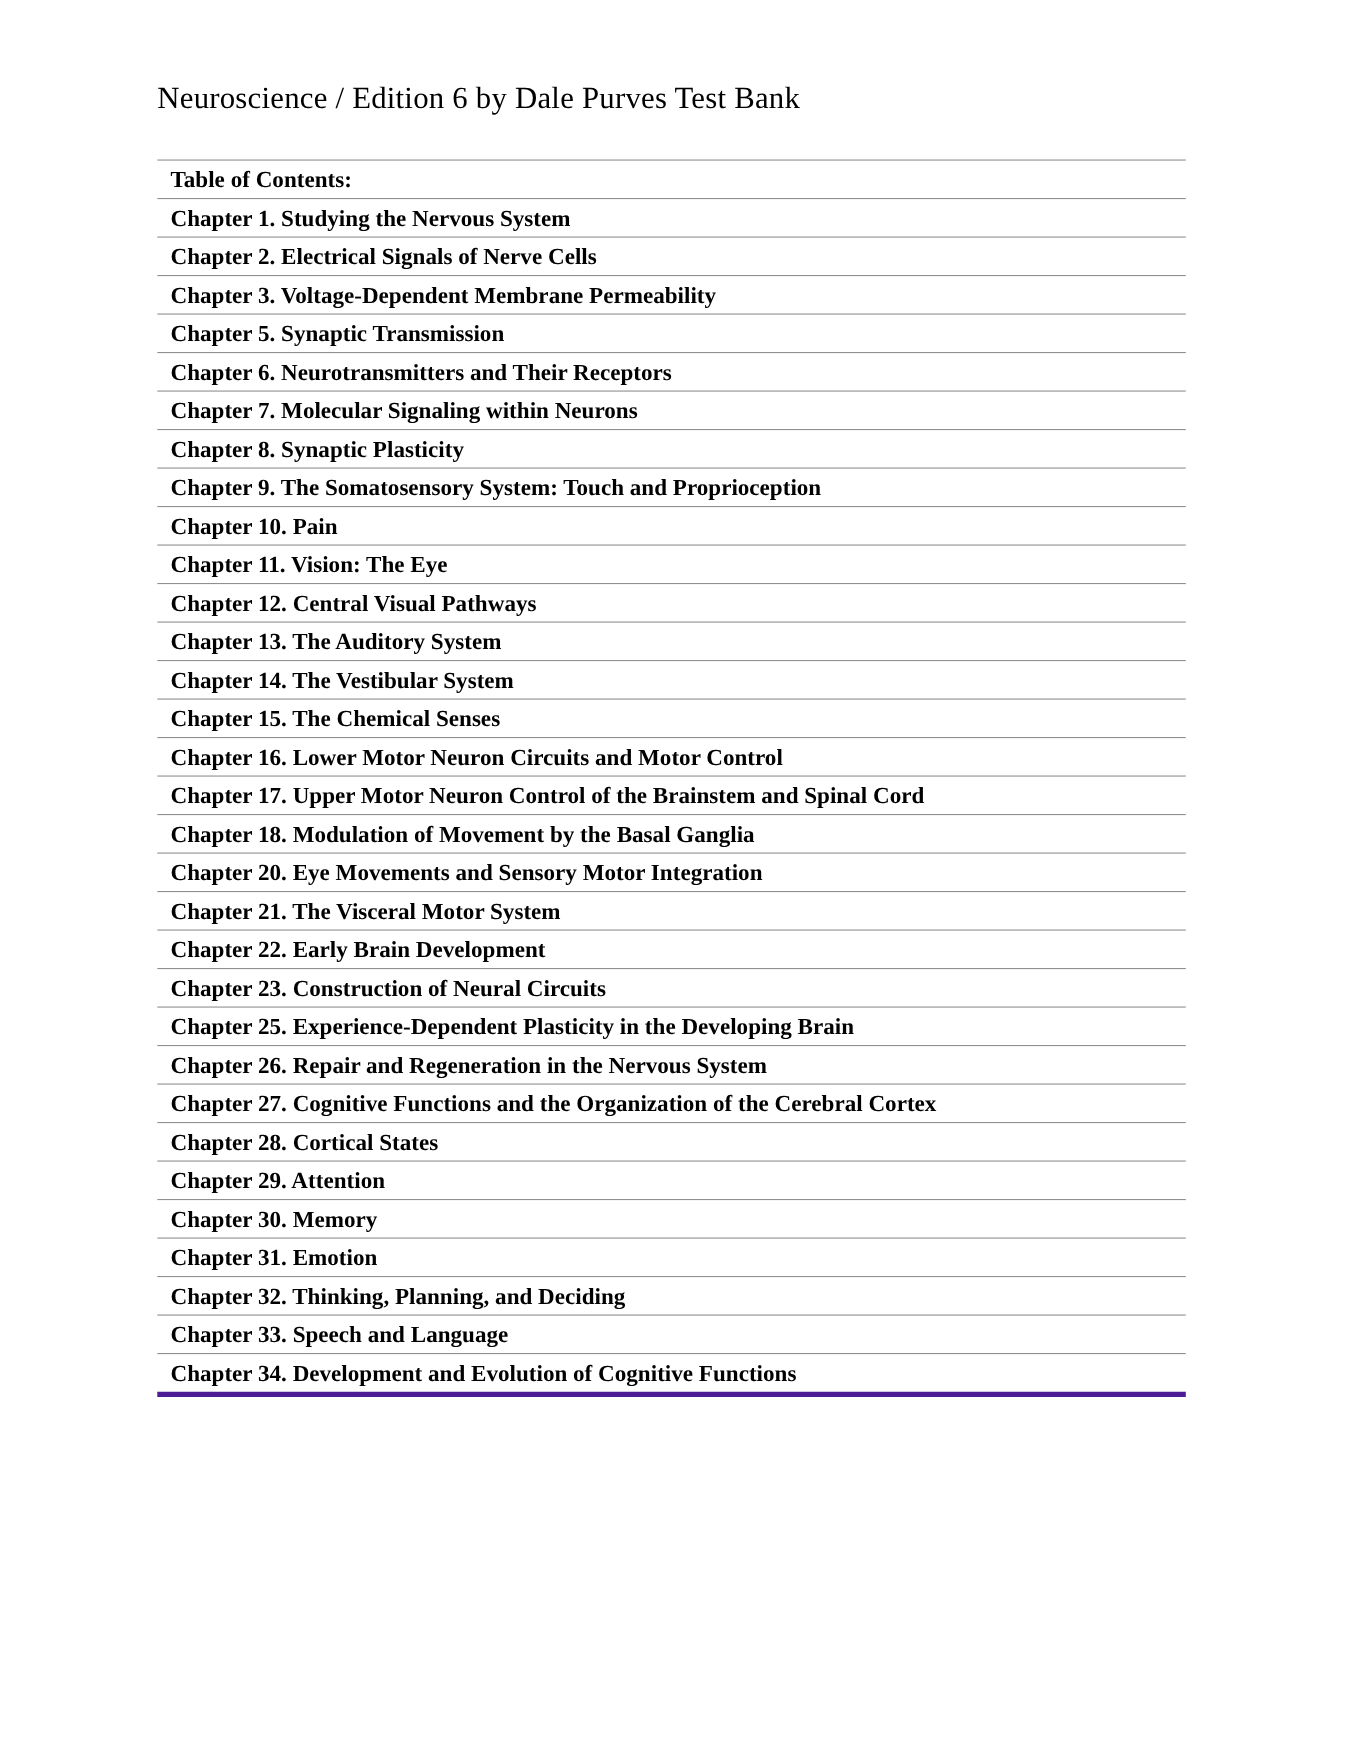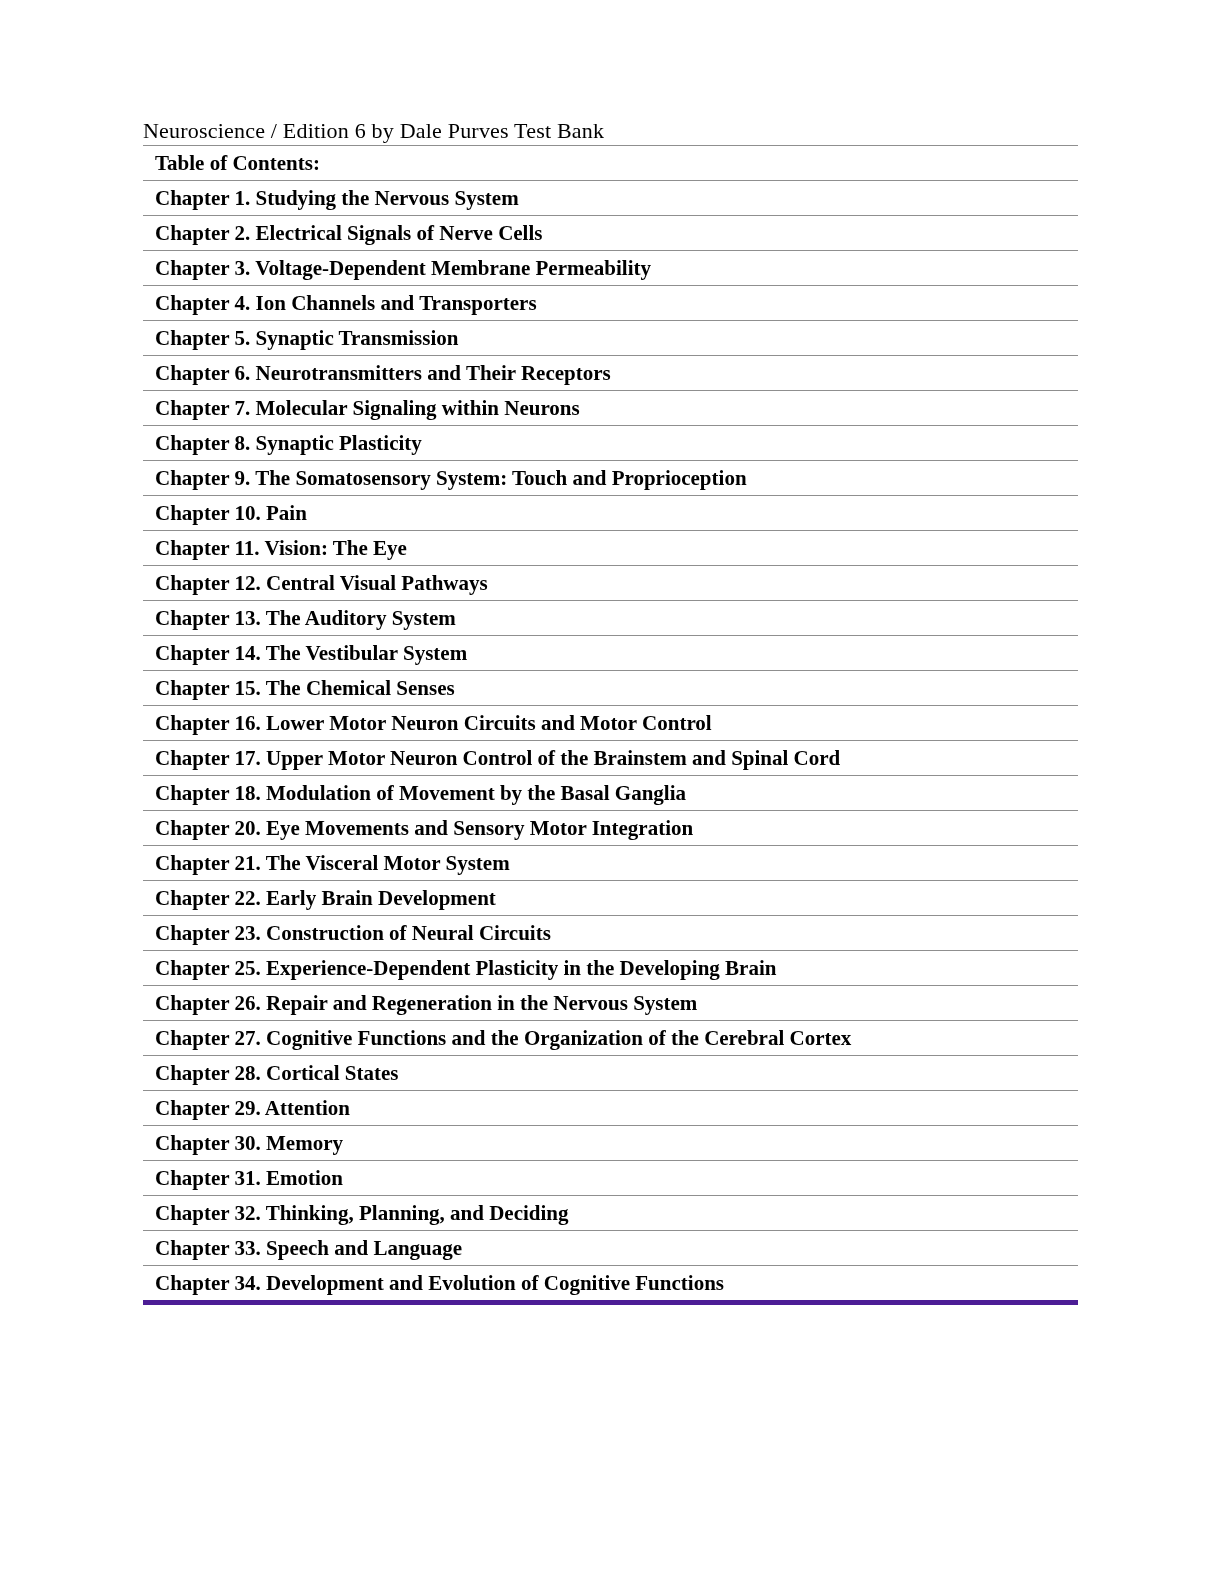--- a/index.html
+++ b/index.html
@@ -13,24 +13,23 @@
     width: 1224px;
     height: 1584px;
     margin: 0 auto;
     background: #ffffff;
     overflow: hidden;
   }
   .doc-title {
     position: absolute;
     left: 143px;
     top: 74px;
-    font-size: 22px;
+    font-size: 28px;
     color: #000000;
     letter-spacing: 0.2px;
-    margin-top: 44px;
   }
   .toc {
     position: absolute;
     left: 143px;
     top: 145px;
     width: 935px;
     border-bottom: 5px solid #4c1d95;
   }
   .toc-row {
     border-top: 1px solid #8f8f8f;
@@ -50,21 +49,20 @@
 
 <div class="page">
   <div class="doc-title">Neuroscience / Edition 6 by Dale Purves Test Bank</div>
 
   <div class="toc">
     <div class="toc-row toc-header">Table of Contents:</div>
     <div id="toc-rows">
         <div class="toc-row">Chapter 1. Studying the Nervous System</div>
         <div class="toc-row">Chapter 2. Electrical Signals of Nerve Cells</div>
         <div class="toc-row">Chapter 3. Voltage-Dependent Membrane Permeability</div>
-        <div class="toc-row">Chapter 4. Ion Channels and Transporters</div>
         <div class="toc-row">Chapter 5. Synaptic Transmission</div>
         <div class="toc-row">Chapter 6. Neurotransmitters and Their Receptors</div>
         <div class="toc-row">Chapter 7. Molecular Signaling within Neurons</div>
         <div class="toc-row">Chapter 8. Synaptic Plasticity</div>
         <div class="toc-row">Chapter 9. The Somatosensory System: Touch and Proprioception</div>
         <div class="toc-row">Chapter 10. Pain</div>
         <div class="toc-row">Chapter 11. Vision: The Eye</div>
         <div class="toc-row">Chapter 12. Central Visual Pathways</div>
         <div class="toc-row">Chapter 13. The Auditory System</div>
         <div class="toc-row">Chapter 14. The Vestibular System</div>

